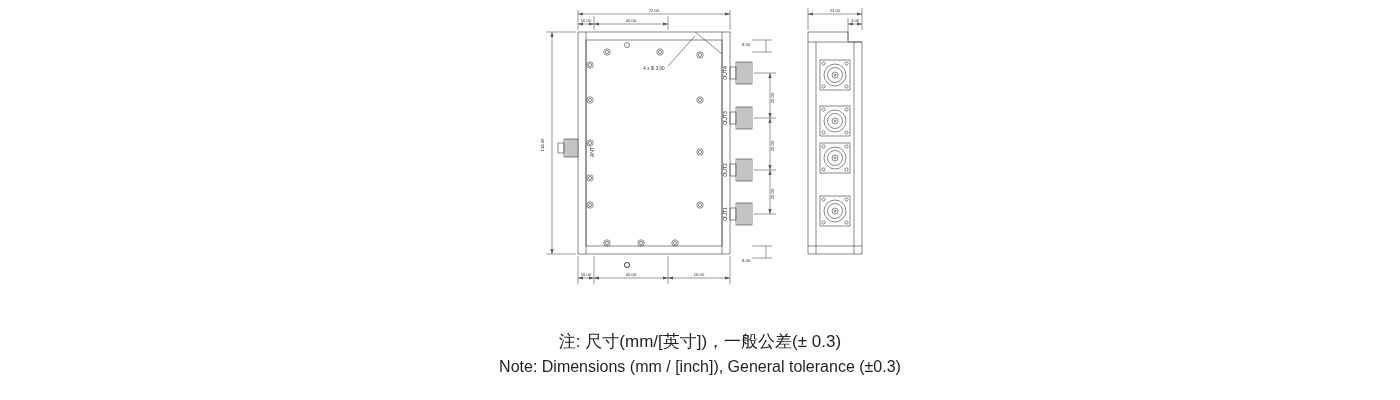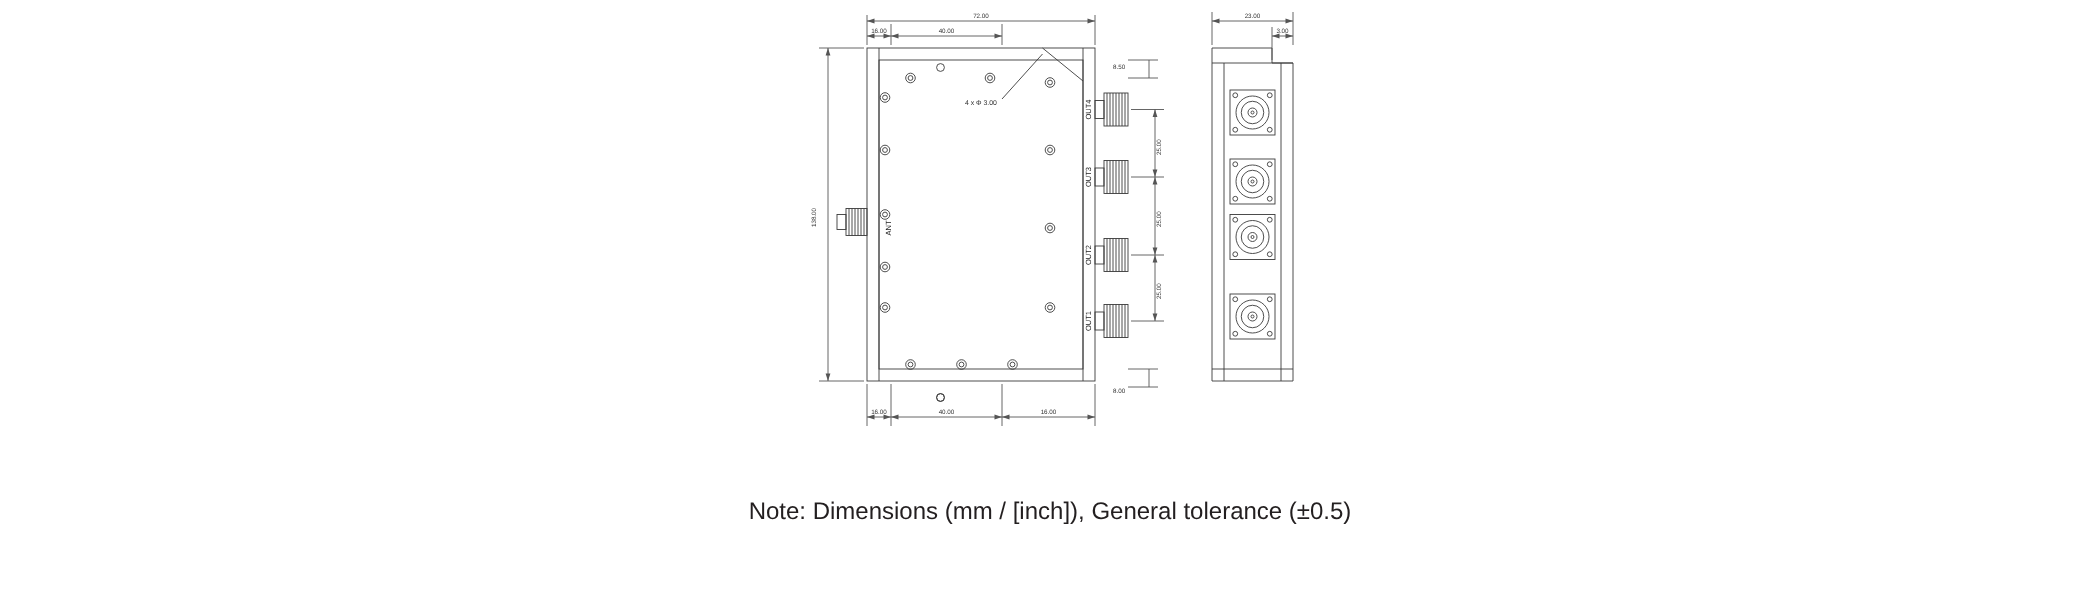--- a/index.html
+++ b/index.html
@@ -334,16 +334,17 @@
       <text class="lbl" x="727" y="170" text-anchor="middle" transform="rotate(-90 727 170)">OUT2</text>
       <text class="lbl" x="727" y="214" text-anchor="middle" transform="rotate(-90 727 214)">OUT1</text>
       <text class="lbl" x="594" y="152" text-anchor="middle" transform="rotate(-90 594 152)">ANT</text>
 
       <text class="tiny" x="835" y="12" text-anchor="middle">23.00</text>
       <text class="tiny" x="855" y="22" text-anchor="middle">3.00</text>
     </g>
   </svg>
 
   <div class="notes">
-    <div class="note-en">Note: Dimensions (mm / [inch]), General tolerance (±0.5)</div>
+    <div class="note-cn">注: 尺寸(mm/[英寸])，一般公差(± 0.3)</div>
+    <div class="note-en">Note: Dimensions (mm / [inch]), General tolerance (±0.3)</div>
   </div>
 
 </div>
 
 </body></html>

